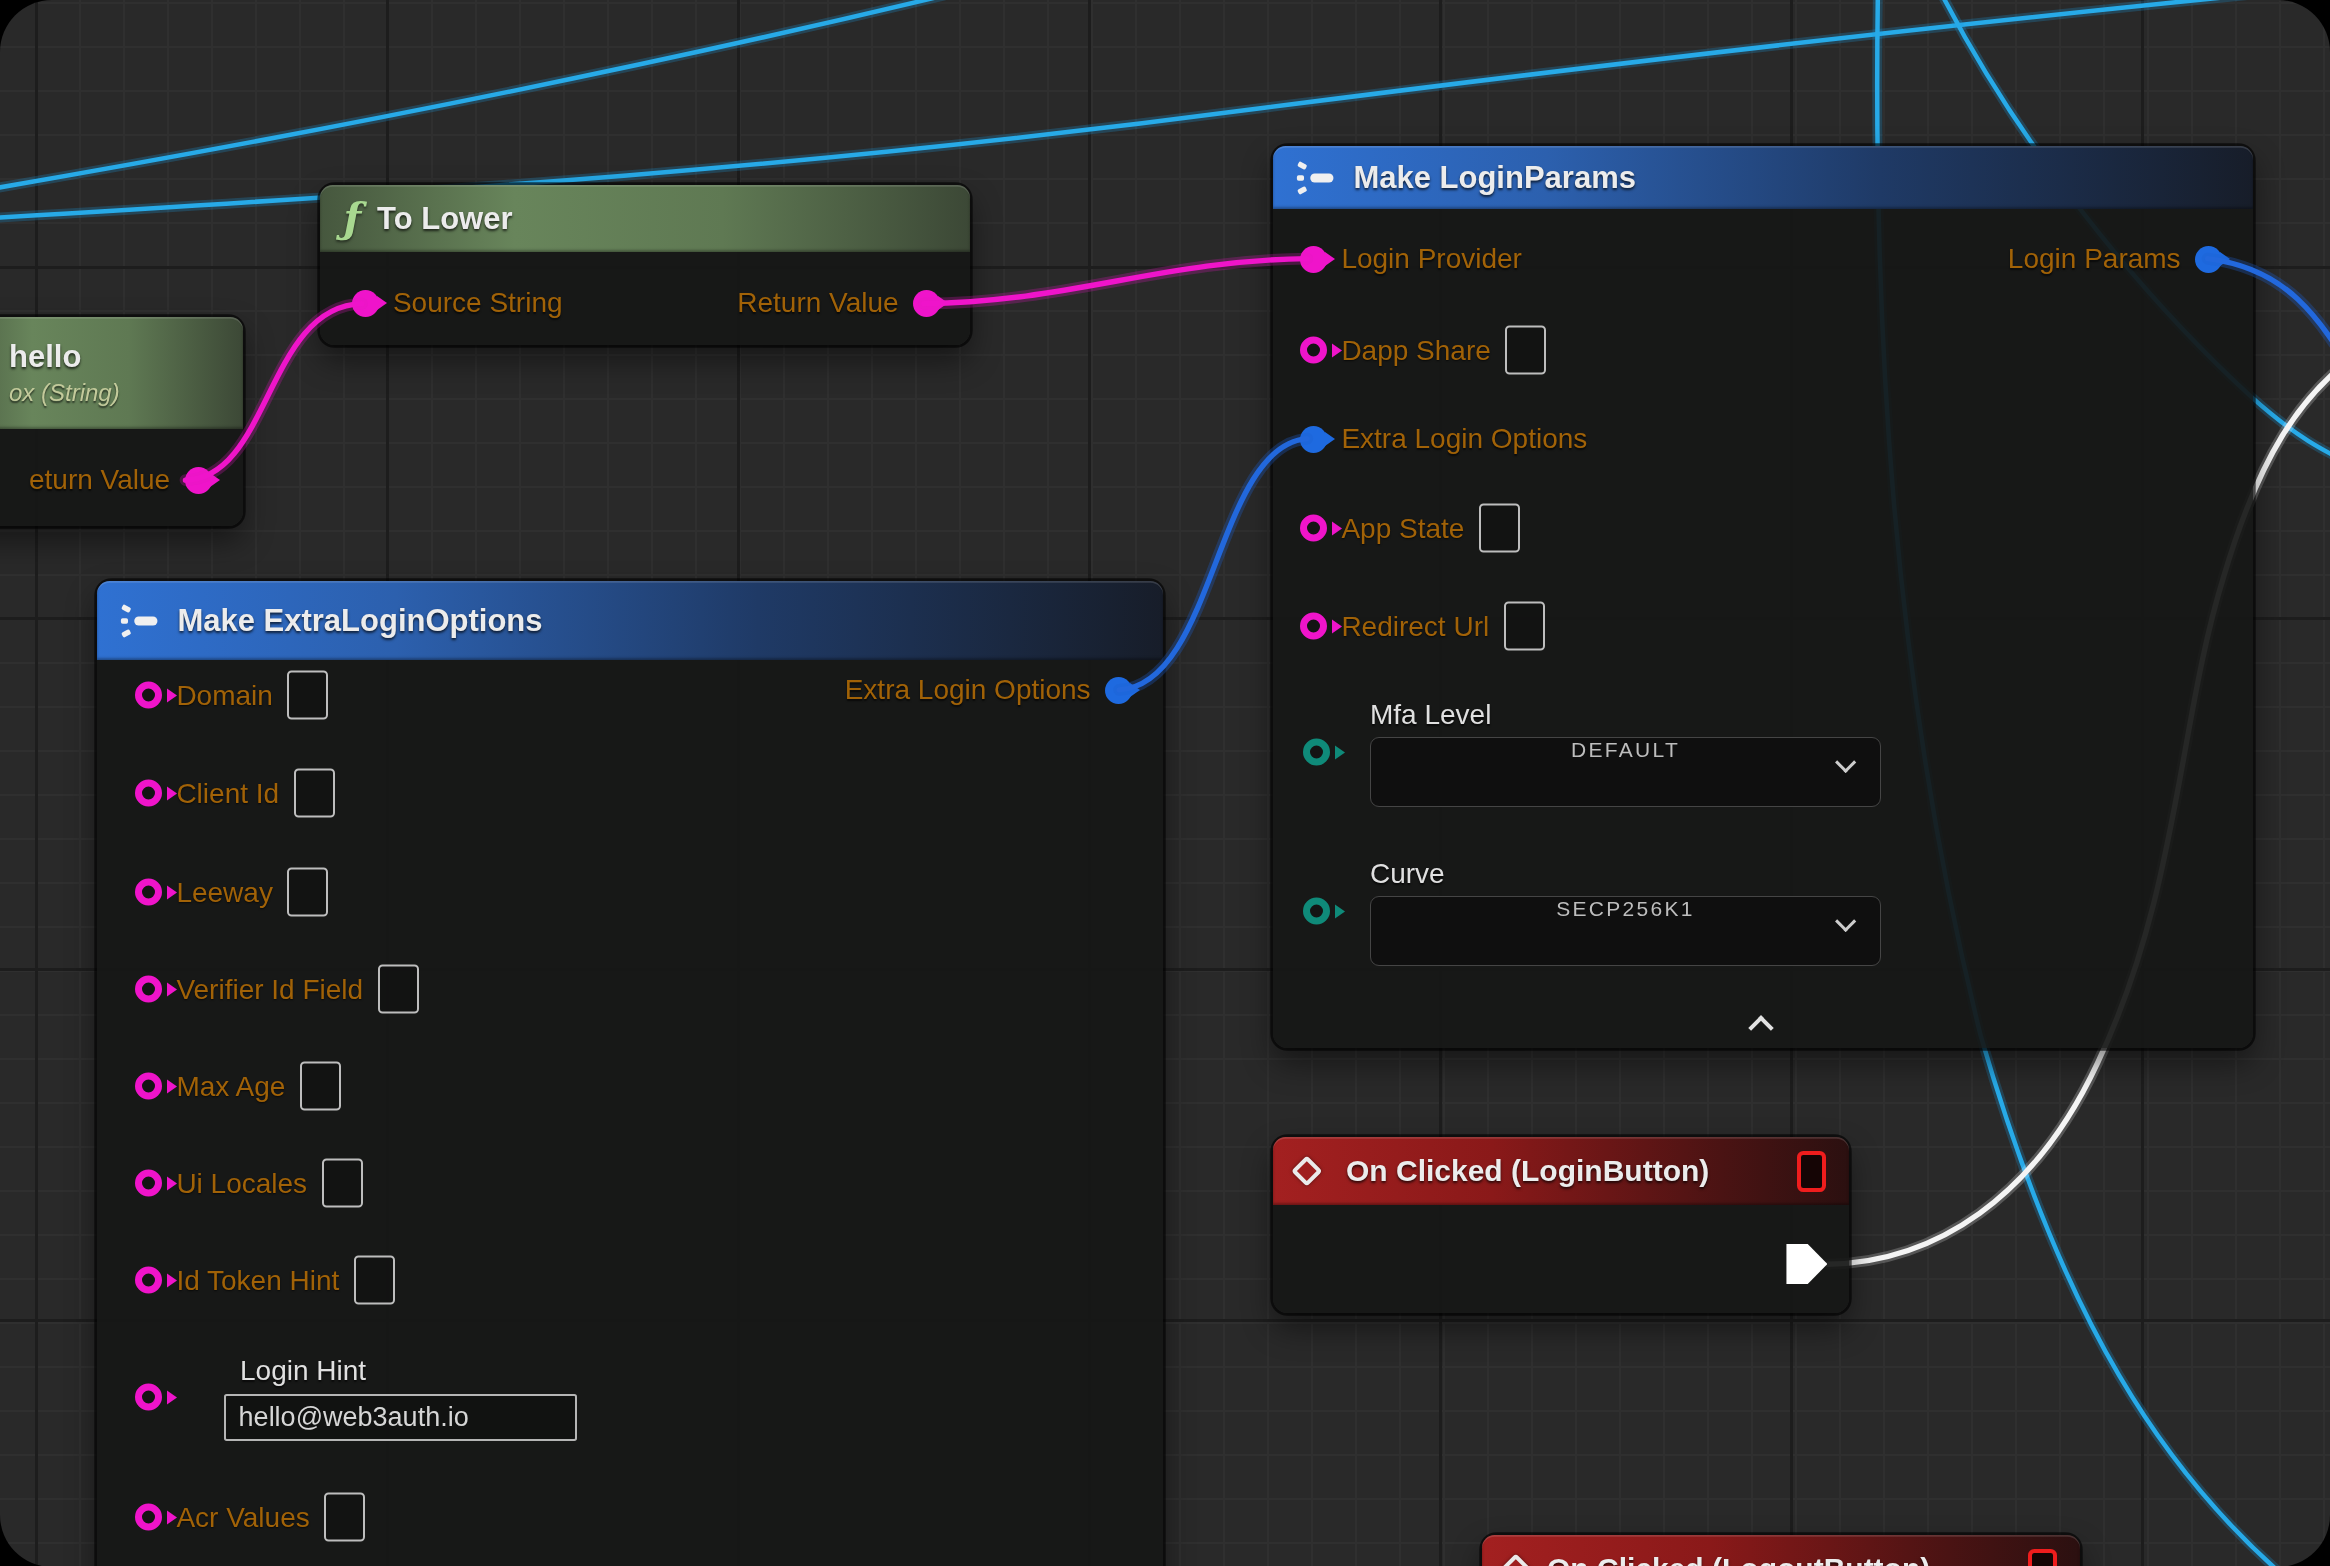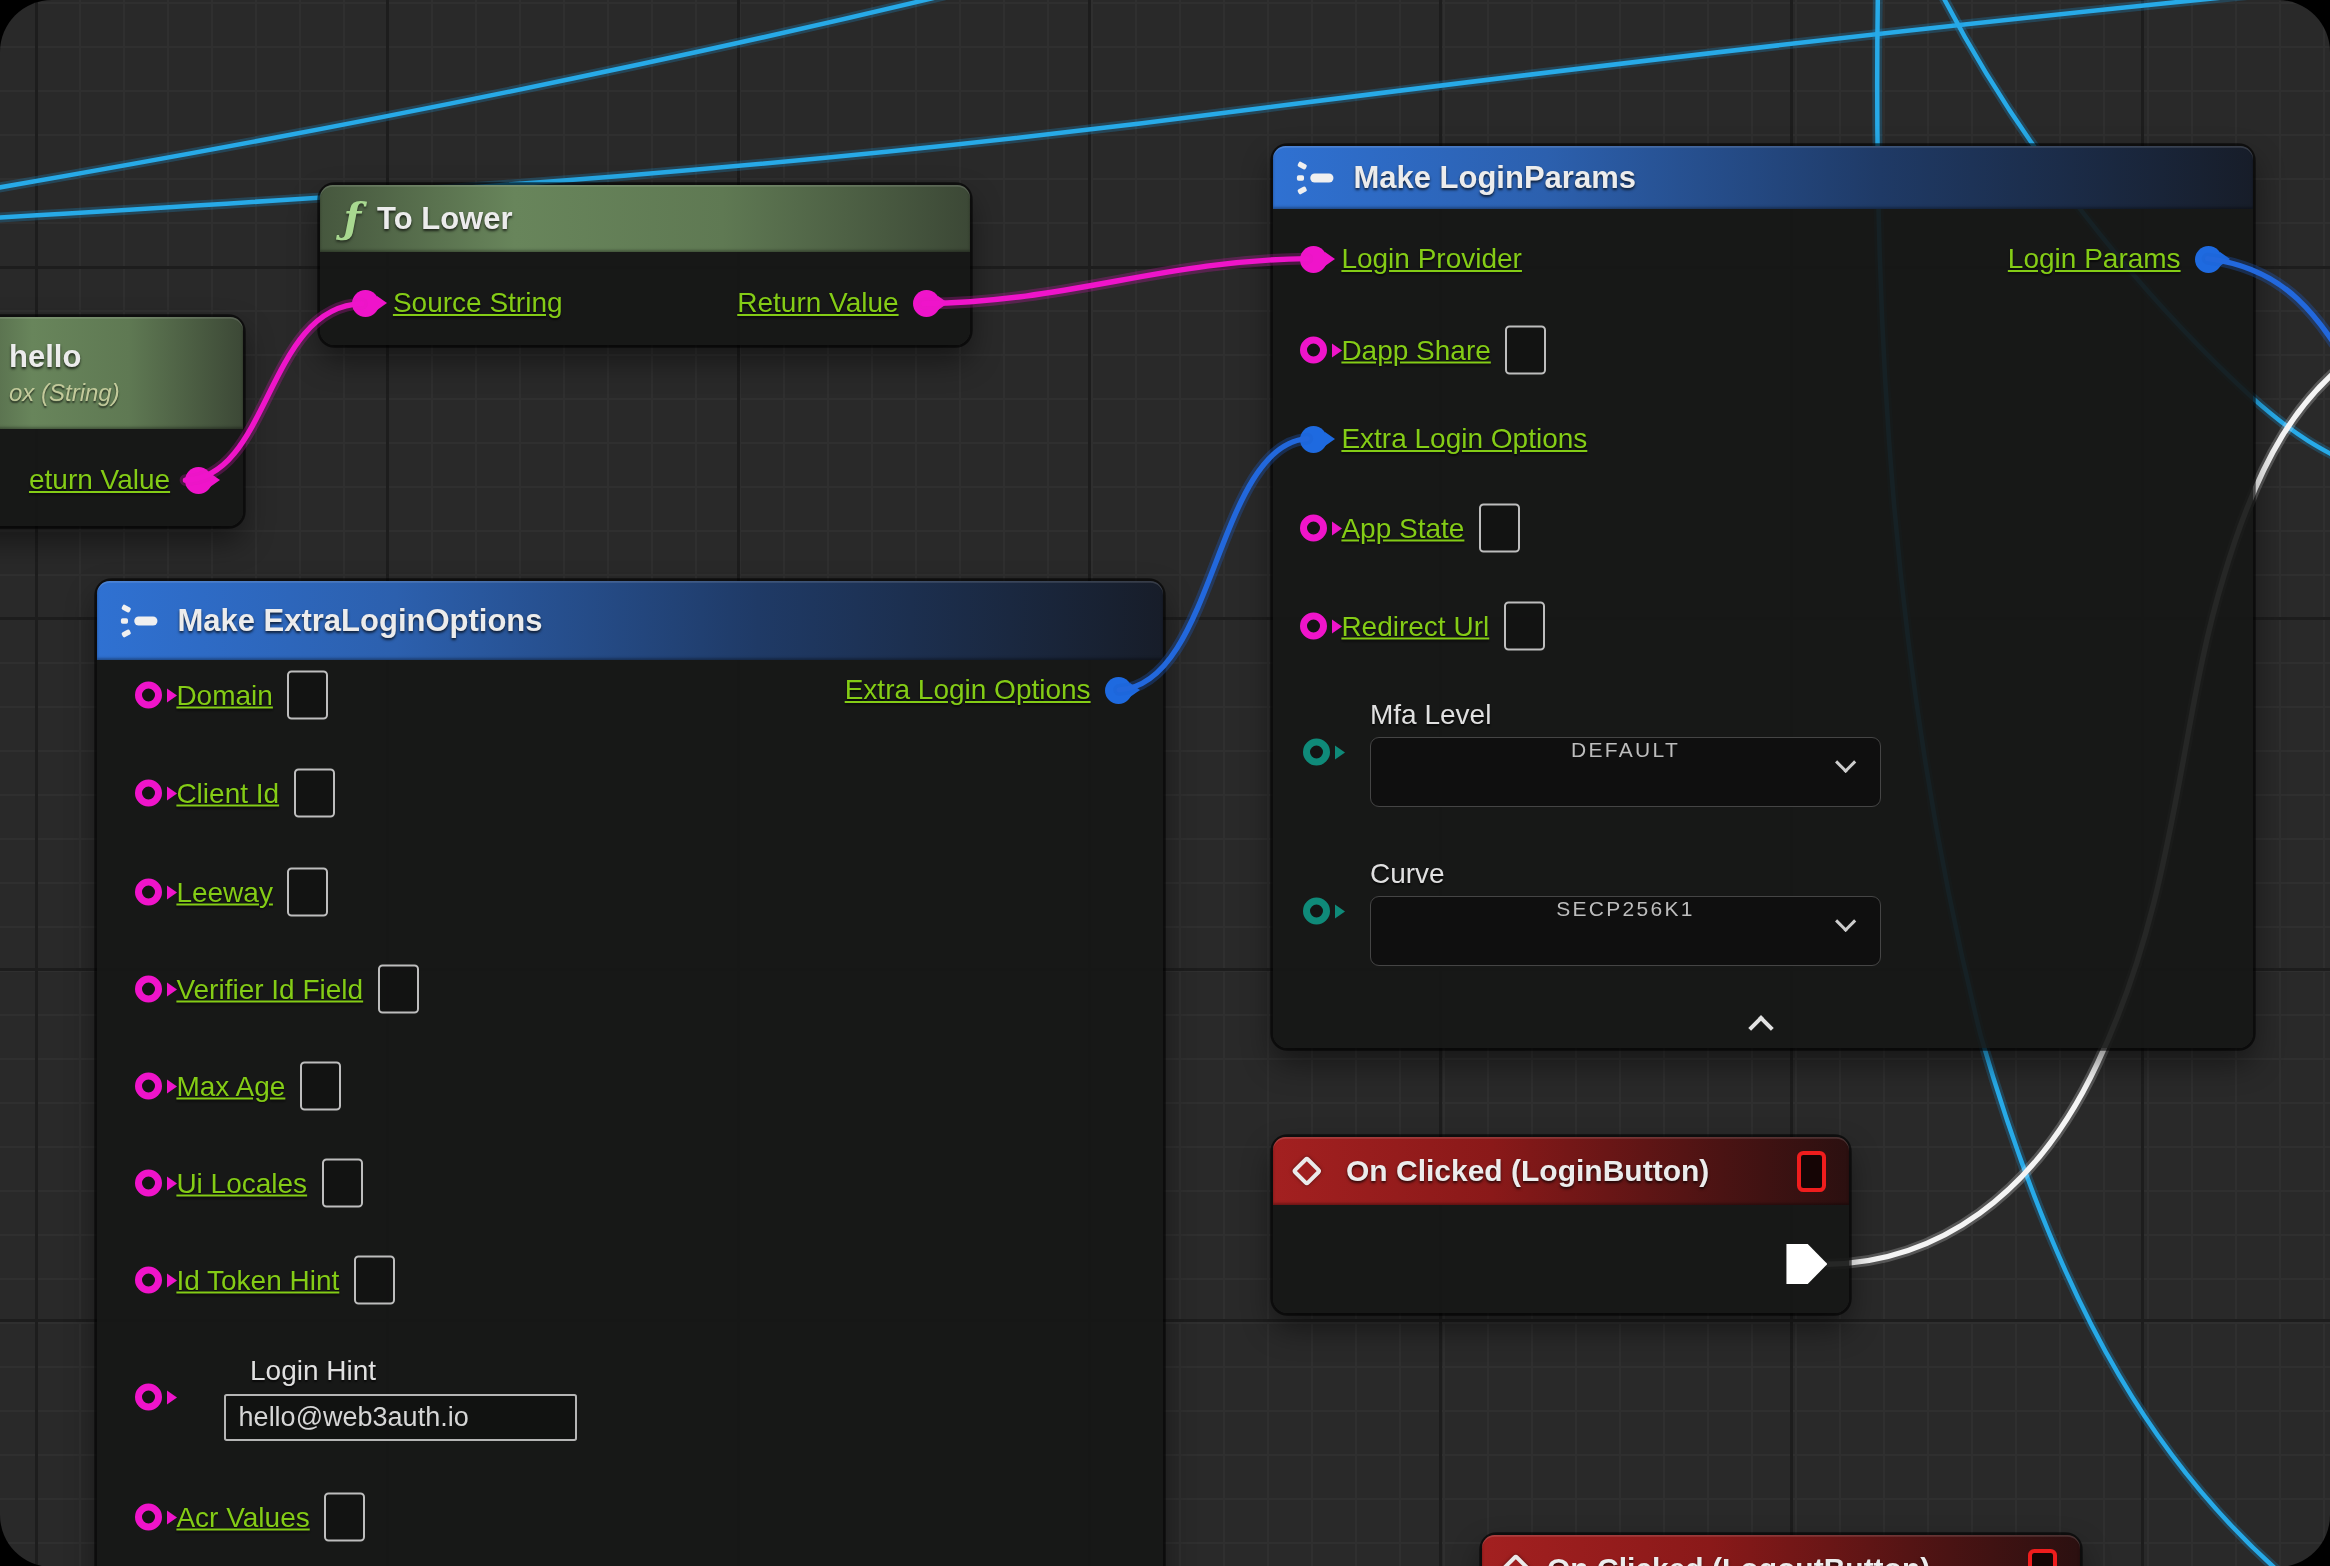--- a/index.html
+++ b/index.html
@@ -32,21 +32,21 @@
     box-shadow:inset 0 1.8px 0 rgba(255,255,255,0.14), inset 0 -1.8px 2.7px rgba(0,0,0,0.35);
   }
   .hgreen{background:linear-gradient(90deg,#46573e 0%,#68855b 30%,#5f7953 62%,#3c4836 100%);}
   .hblue{background:linear-gradient(90deg,#2f71d2 0%,#2c60ae 28%,#1f3a66 62%,#171d29 100%);}
   .hred{background:linear-gradient(90deg,#a32020 0%,#8a1919 38%,#4a1313 78%,#2b1010 100%);}
   .ntitle{font-size:31px;font-weight:700;color:#ececec;text-shadow:0 1.8px 2.7px rgba(0,0,0,0.7);white-space:nowrap;}
   .subtitle{font-size:24px;font-style:italic;color:#c3ca9b;text-shadow:0 1.8px 1.8px rgba(0,0,0,0.6);}
   .fn-icon{font-family:"DejaVu Serif",serif;font-style:italic;font-weight:700;font-size:41px;color:#a8d890;line-height:1;text-shadow:0 1.8px 2.7px rgba(0,0,0,0.5);}
   .row{position:absolute;display:flex;align-items:center;gap:14.4px;transform:translateY(-50%);white-space:nowrap;}
   .row.out{flex-direction:row;}
-  .plabel{font-size:28px;color:#84cc16;text-shadow:0 1.8px 1.8px rgba(0,0,0,0.65);text-decoration:underline;}
+  .plabel{font-size:28px;color:#a16207;text-shadow:0 1.8px 1.8px rgba(0,0,0,0.65);}
   .pin{width:27px;height:27px;border-radius:50%;position:relative;flex:none;}
   .pin::after{content:"";position:absolute;left:25px;top:50%;transform:translateY(-50%);
     border-left:10px solid currentColor;border-top:7.2px solid transparent;border-bottom:7.2px solid transparent;}
   .pin.filled{background:currentColor;}
   .pin.hollow{border:7.2px solid currentColor;background:#141414;}
   .c-mag{color:#ef14ca;}
   .c-blue{color:#1e6ae0;}
   .c-teal{color:#0f8a79;}
   .vbox{width:41px;height:49px;border:2.7px solid #bdbdbd;border-radius:4.5px;background:rgba(0,0,0,0.18);flex:none;}
   .tinput{
@@ -214,21 +214,21 @@
     <div class="row" style="left:38px;top:602px;">
       <span class="pin hollow c-mag"></span>
       <span class="plabel">Ui Locales</span>
       <span class="vbox"></span>
     </div>
     <div class="row" style="left:38px;top:699px;">
       <span class="pin hollow c-mag"></span>
       <span class="plabel">Id Token Hint</span>
       <span class="vbox"></span>
     </div>
-    <div class="flabel" style="left:153px;top:790px;">Login Hint</div>
+    <div class="flabel" style="left:143px;top:790px;">Login Hint</div>
     <div class="row" style="left:38px;top:816px;">
       <span class="pin hollow c-mag"></span>
     </div>
     <div class="tinput" style="left:103px;top:813px;width:353px;margin-left:24px;">
       <span>hello@web3auth.io</span>
     </div>
     <div class="row" style="left:38px;top:936px;">
       <span class="pin hollow c-mag"></span>
       <span class="plabel">Acr Values</span>
       <span class="vbox"></span>

